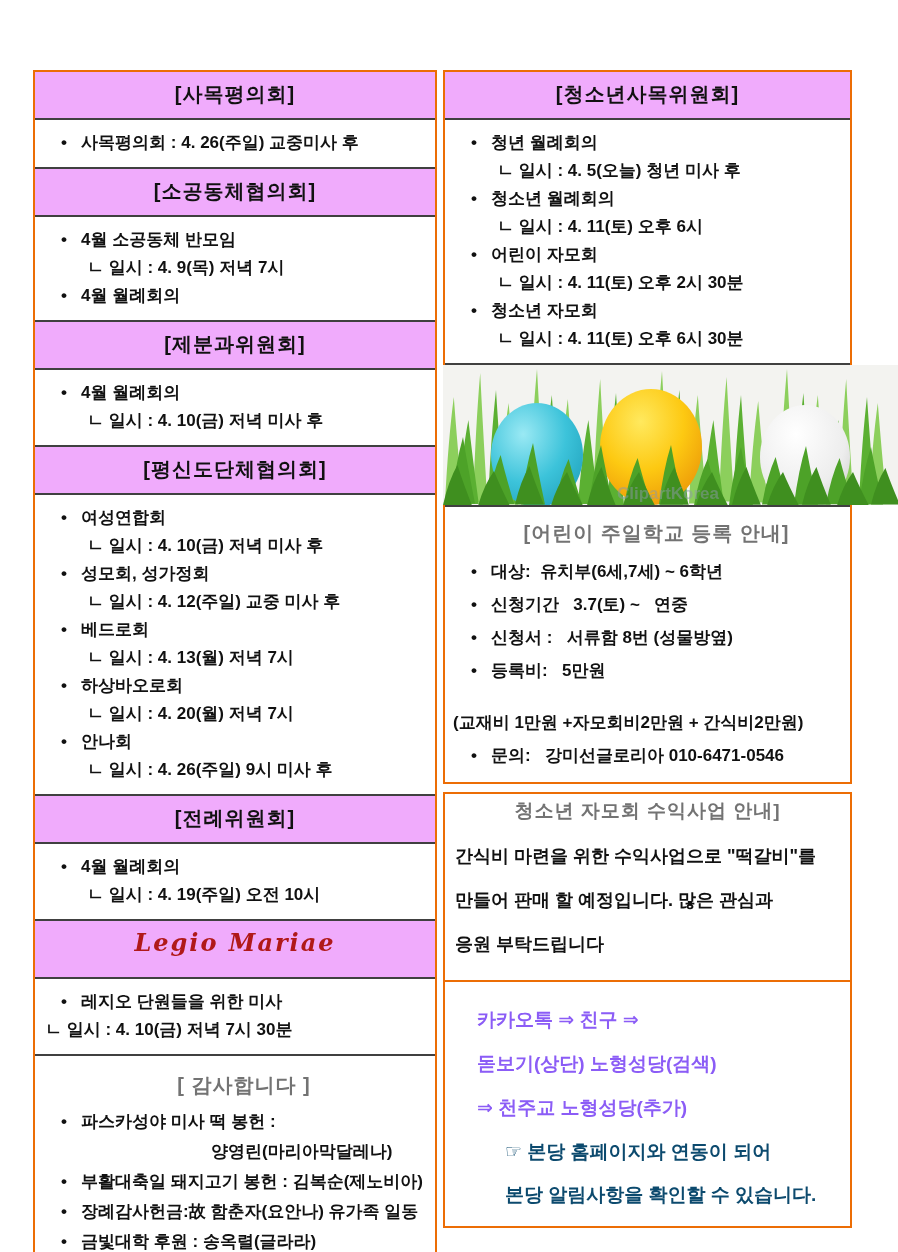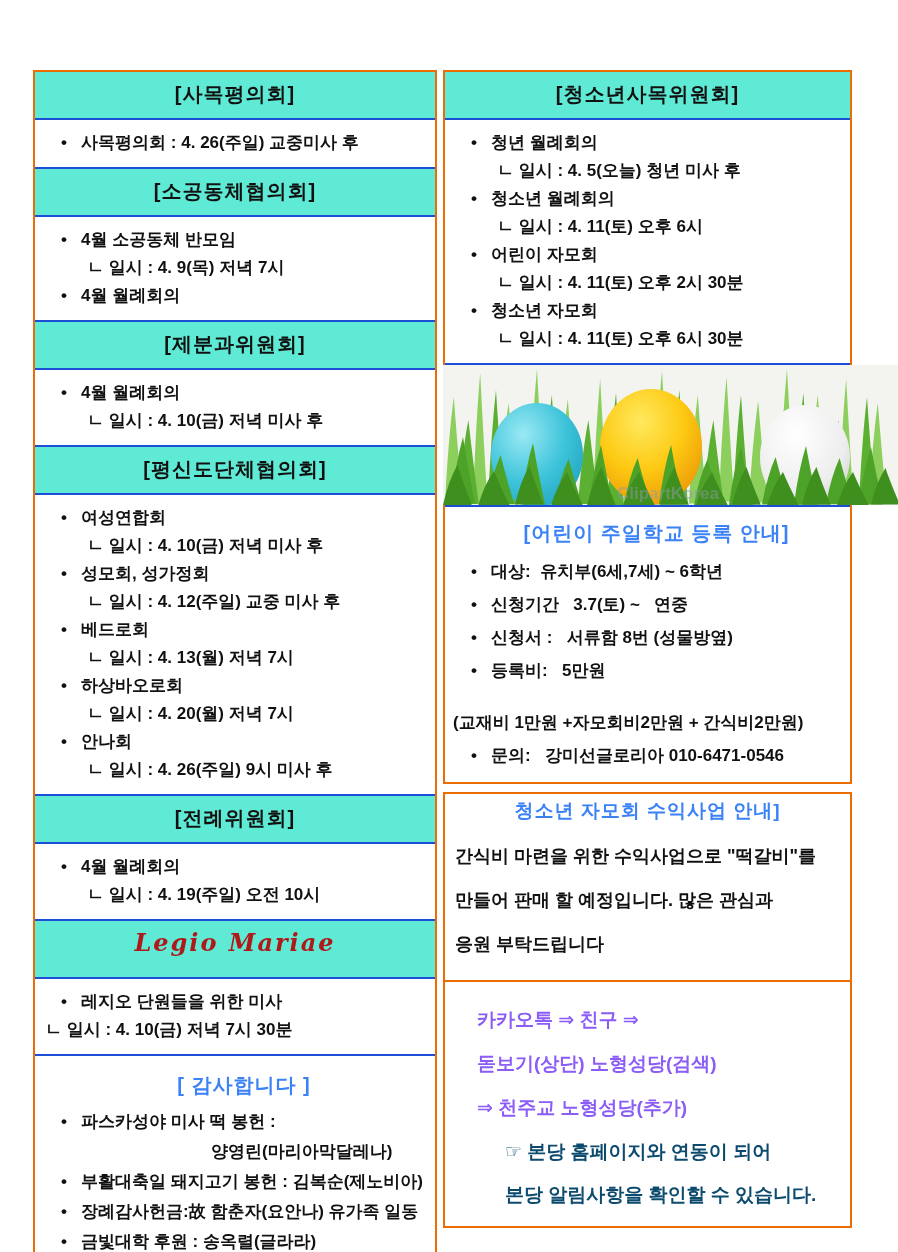--- a/index.html
+++ b/index.html
@@ -5,39 +5,39 @@
   html,body{margin:0;padding:0;background:#ffffff;}
   .page{
     position:relative;width:898px;height:1252px;background:#ffffff;overflow:hidden;
     font-family:"Liberation Sans","DejaVu Sans",sans-serif;color:#111;
   }
   .col{position:absolute;top:70px;}
   .left-col{left:33px;width:404px;}
   .right-col{left:443px;width:409px;}
 
   .tbl{border:2px solid #EC6D05;background:#fff;}
-  .tbl > div + div{border-top:2px solid #1d4ed8;}
+  .tbl > div + div{border-top:2px solid #404040;}
 
   .hdr{
-    background:#5eead4;text-align:center;font-weight:bold;font-size:20px;
+    background:#f0abfc;text-align:center;font-weight:bold;font-size:20px;
     padding:9px 2px 10px;letter-spacing:1px;
   }
   .hdr.legio{
     font-family:"DejaVu Serif","Liberation Serif",serif;
     font-style:italic;color:#B01919;font-size:24px;letter-spacing:2px;padding:7px 2px 20px;
   }
 
   .bdy{padding:9px 8px 10px 26px;font-size:17px;font-weight:bold;}
   .ln{white-space:pre-wrap;line-height:28px;}
   .sub{padding-left:26px;}
   .sub0{margin-left:-16px;}
   .cont1{padding-left:150px;}
   .note{margin-left:-18px;margin-top:19px;}
 
-  .ttl{color:#3b82f6;text-align:center;font-weight:bold;font-size:20px;
+  .ttl{color:#737373;text-align:center;font-weight:bold;font-size:20px;
        letter-spacing:1px;padding:4px 0 8px;}
 
   .thanks{padding-top:12px;}
   .thanks .ln{line-height:30px;}
 
   .reg .ln{line-height:33px;}
 
   .imgrow{height:140px;position:relative;}
   .imgrow svg{position:absolute;left:-2px;top:0;display:block;}
 

